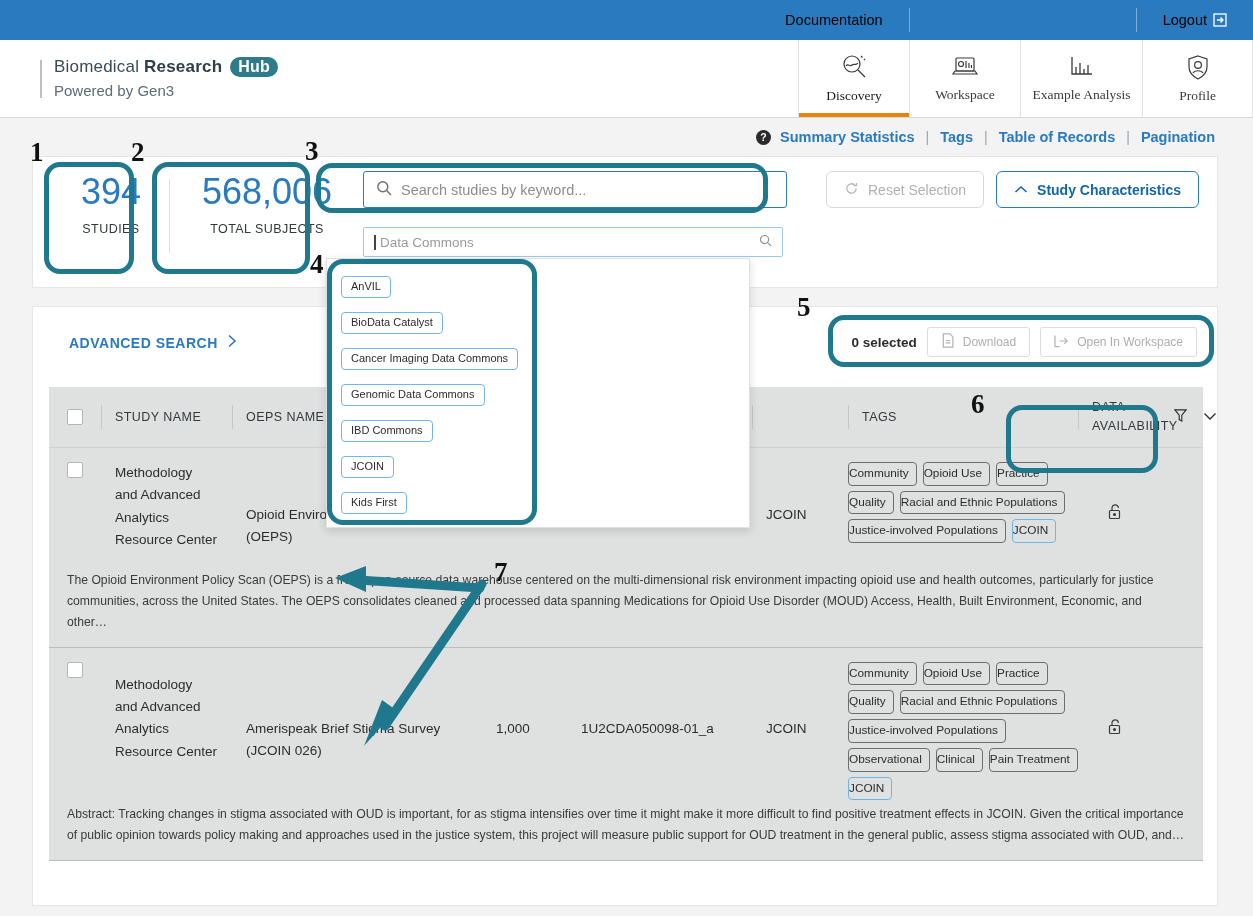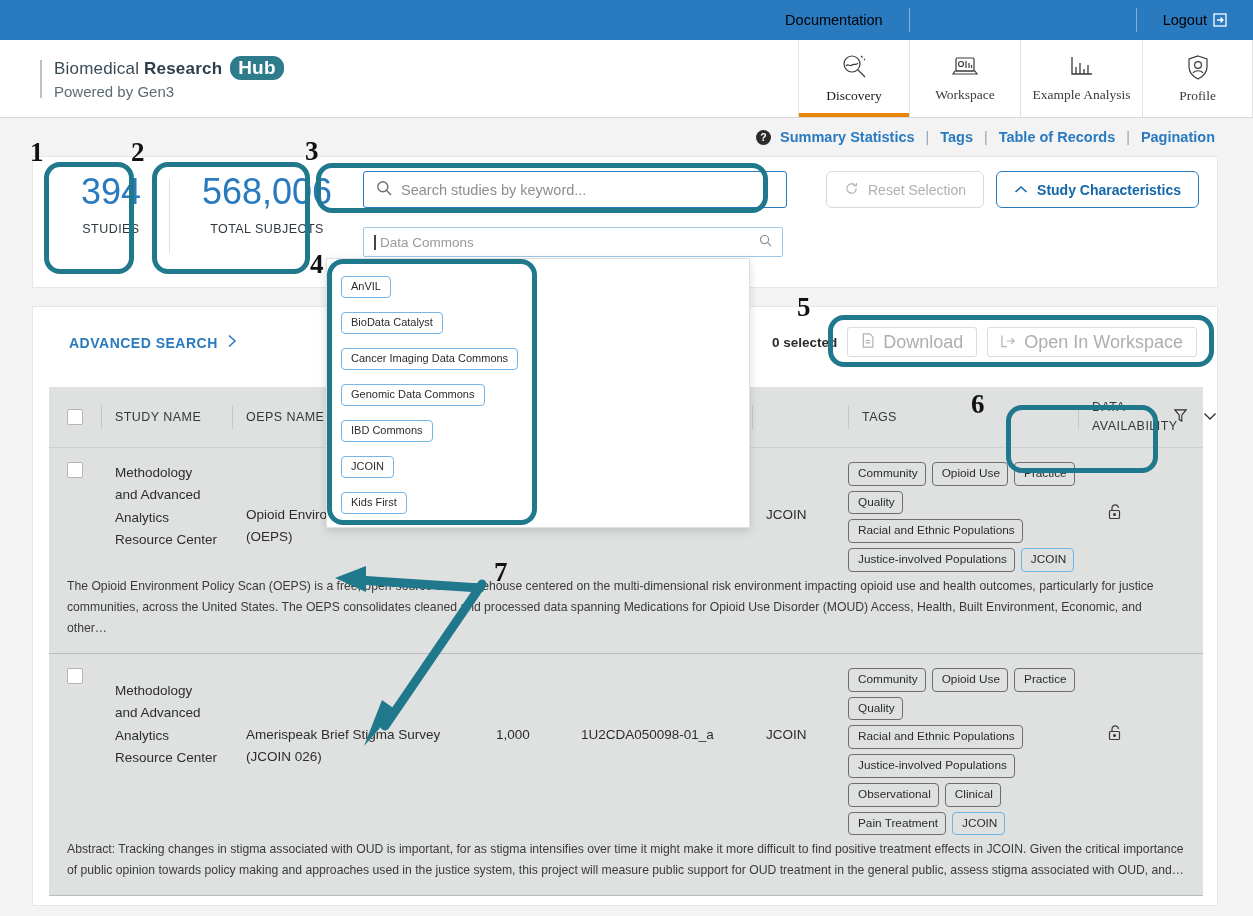--- a/index.html
+++ b/index.html
@@ -30,21 +30,21 @@
     position:absolute; left:0; top:40px; width:1253px; height:78px;
     background:#ffffff; border-bottom:1px solid #d8d8d8; display:flex; align-items:stretch;
   }
   .brand { flex:1; display:flex; align-items:center; padding-left:40px; }
   .brand-bar { width:2px; height:38px; background:#bfbfbf; margin-right:12px; }
   .brand-text { line-height:1.32; }
   .brand-line1 { font-size:17px; color:#3b4b56; letter-spacing:.2px; }
   .brand-line1 b { font-weight:700; color:#2f3f4a; }
   .brand-hub {
     background:#2e7b8c; color:#fff; font-weight:700; padding:1px 8px 2px 8px;
-    border-radius:11px; margin-left:3px; font-size:19px;
+    border-radius:11px; margin-left:3px; font-size:16px;
   }
   .brand-line2 { font-size:15px; color:#5d6b75; margin-top:2px; }
 
   .navtabs { display:flex; align-items:stretch; }
   .navtab {
     width:111px; border-left:1px solid #e2e2e2; display:flex; flex-direction:column;
     align-items:center; justify-content:center; gap:7px; cursor:pointer; position:relative;
     background:#fff;
   }
   .navtab:last-child { border-right:1px solid #e2e2e2; }
@@ -129,21 +129,21 @@
   }
   .advsearch {
     position:absolute; left:36px; top:27px; color:#2a7ac0; font-size:14px;
     font-weight:700; letter-spacing:.5px; display:flex; align-items:center; gap:9px;
     cursor:pointer;
   }
   .selbar { position:absolute; right:20px; top:20px; display:flex; align-items:center; gap:10px; }
   .selcount { font-size:13.5px; color:#2b2b2b; font-weight:600; }
   .selbtn {
     height:30px; border:1px solid #dcdcdc; border-radius:3px; color:#aeaeae;
-    font-size:18px; display:flex; align-items:center; gap:8px; padding:8px 13px; cursor:default;
+    font-size:12px; display:flex; align-items:center; gap:8px; padding:8px 13px; cursor:default;
   }
 
   
   .table { position:absolute; left:16px; top:80px; width:1154px; }
   .thead {
     height:60px; background:#dfe1e1; display:flex; align-items:center;
     font-size:12.5px; color:#33383b; letter-spacing:.45px;
   }
   .th { padding:0 14px; display:flex; align-items:center; height:60px; position:relative; }
   .th + .th:before {
@@ -165,21 +165,21 @@
   .trow { display:flex; align-items:stretch; background:#dfe1e1; border-top:1px solid #cdd1d2; }
   .trow .td { padding:14px; font-size:13.5px; color:#2d2d2d; line-height:1.66; }
   .td-check { width:52px; display:flex; align-items:flex-start; justify-content:center; padding-top:55px; }
   .row-desc {
     background:#dfe1e1; font-size:12.2px; color:#3a3a3a; line-height:1.72;
     padding:4px 18px 14px 18px; border-bottom:1px solid #b9bdbe;
   }
   .tagwrap { display:flex; flex-wrap:wrap; gap:5px 6px; align-content:flex-start; padding-top:14px; width:230px; }
   .tag {
     border:1px solid #6d6d6d; border-radius:4px; font-size:11.8px; color:#2c2c2c;
-    padding:3px 7px 4px 9px; background:transparent; line-height:1.25; white-space:nowrap;
+    padding:3px 7px 4px 0; background:transparent; line-height:1.25; white-space:nowrap;
   }
   .tag.blue { border-color:#6fb4e6; }
   .avail-cell { width:125px; display:flex; align-items:flex-start; padding-top:55px; justify-content:flex-start; }
   .link-blue { color:#2a7ac0; cursor:pointer; }
   .subj-cell { width:85px; }
   .inst-cell { width:185px; }
   .anno-box {
     position:absolute; border:5px solid #20788c; border-radius:16px; z-index:60;
     pointer-events:none;
   }

